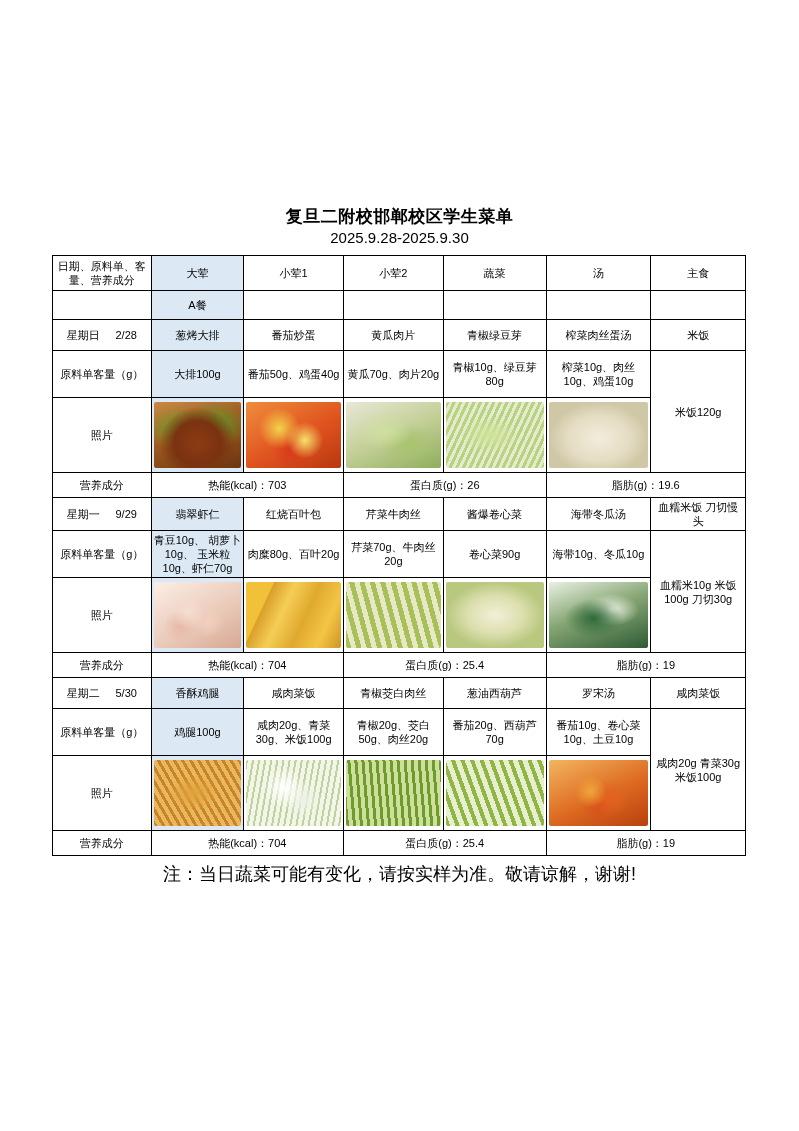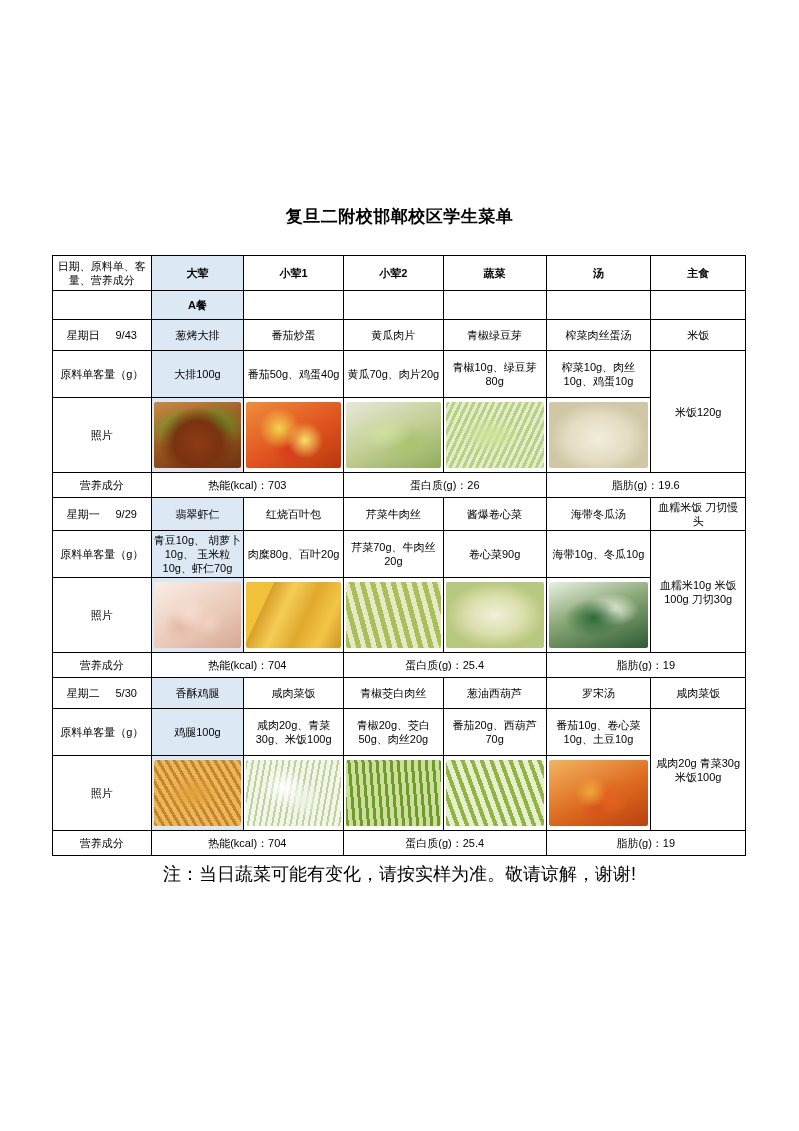--- a/index.html
+++ b/index.html
@@ -62,21 +62,21 @@
   .c4 { width: 100px; }
   .c5 { width: 102px; }
   .c6 { width: 92px; }
 
   .hdr {
     font-size: 12px;
     height: 30px;
   }
   .hdr-big {
     font-size: 14px;
-    font-weight: bold;
+    font-weight: normal;
   }
   .blue {
     background: #dce9f5;
   }
   .row-label {
     font-size: 11px;
   }
   .dish {
     height: 26px;
     font-size: 12px;
@@ -227,20 +227,21 @@
     margin-left: 36px;
   }
 </style>
 </head>
 <body>
 
 <div class="page">
 
   <div class="title-block">
     <div class="title-main">复旦二附校邯郸校区学生菜单</div>
+    <div class="title-sub">2025.9.28-2025.9.30</div>
   </div>
 
   <table class="menu">
     <colgroup>
       <col class="c0">
         <col class="c1">
         <col class="c2">
         <col class="c3">
         <col class="c4">
         <col class="c5">
@@ -265,21 +266,21 @@
         <td></td>
         <td></td>
         <td></td>
         <td></td>
       </tr>
 
       <tr>
         <td class="weekday">
           <div class="weekday-inner">
             <span>星期日</span>
-            <span>9/43</span>
+            <span>2/28</span>
           </div>
         </td>
         <td class="dish blue">葱烤大排</td>
         <td class="dish">番茄炒蛋</td>
         <td class="dish">黄瓜肉片</td>
         <td class="dish">青椒绿豆芽</td>
         <td class="dish">榨菜肉丝蛋汤</td>
         <td class="dish">米饭</td>
       </tr>
       <tr>

